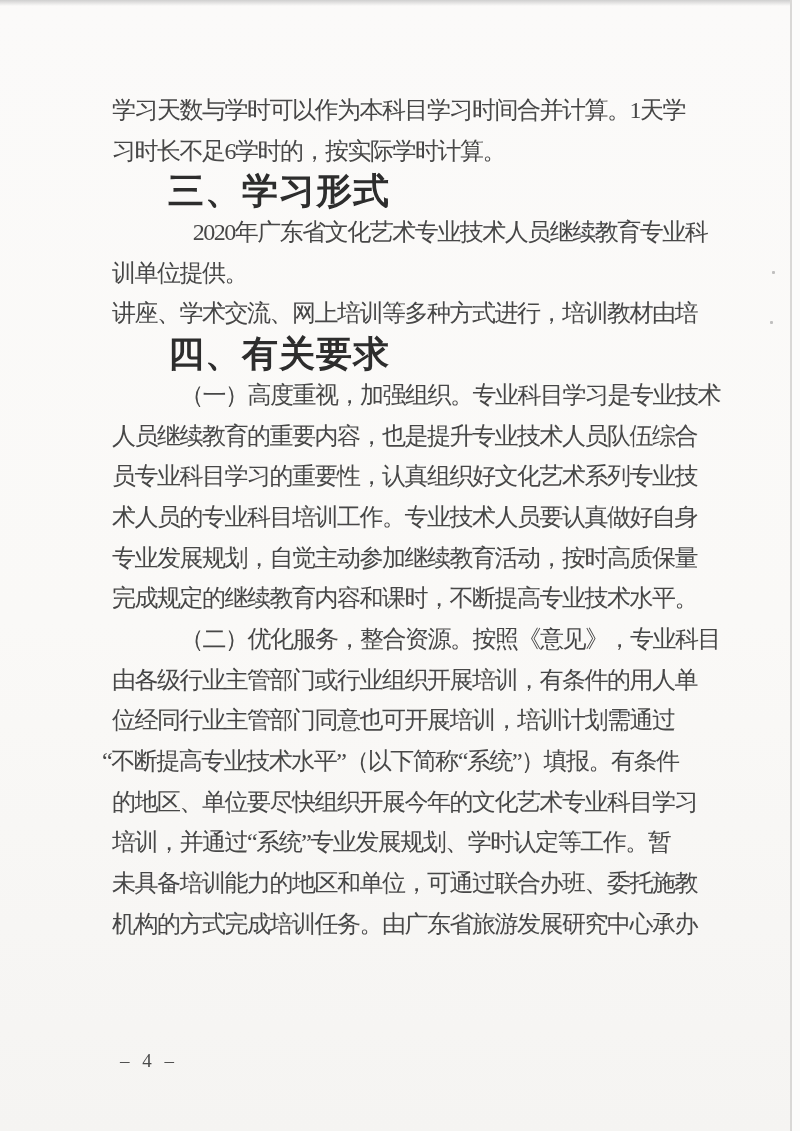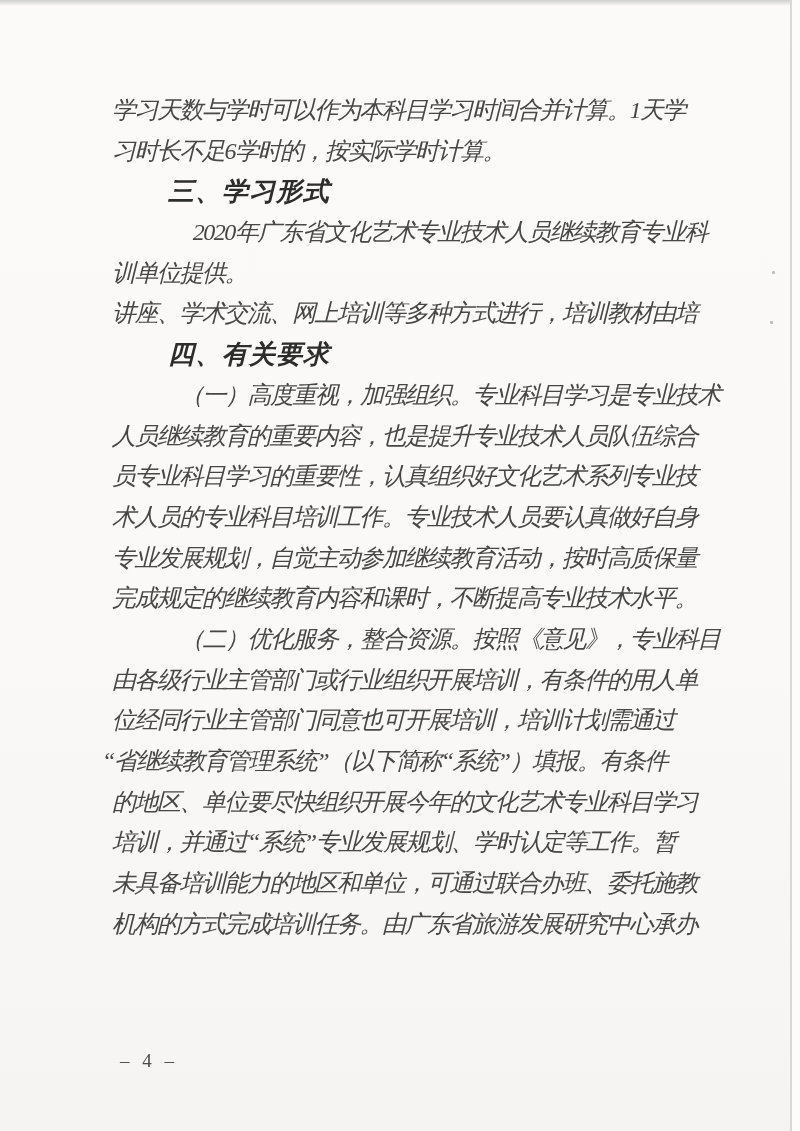--- a/index.html
+++ b/index.html
@@ -49,40 +49,39 @@
   }
   .speck.s1 { left: 772px; top: 271px; }
   .speck.s2 { left: 770px; top: 321px; }
 
   
   .text-block {
     position: absolute;
     left: 112px;
     top: 90px;
     width: 620px;
-    font-style: italic;
   }
   .line {
     height: 40.7px;
     line-height: 40.7px;
     font-size: 24px;
     letter-spacing: -1.5px;
     color: #474747;
     white-space: nowrap;
     text-rendering: optimizeLegibility;
   }
   .line.indent {
     padding-left: 56px;
     text-align: center;
   }
   .line.heading {
     padding-left: 56px;
     font-family: "Liberation Sans", sans-serif;
     font-weight: bold;
-    font-size: 26px;
+    font-size: 36px;
     letter-spacing: 1px;
     color: #2d2d2d;
   }
   .line.hang {
     margin-left: -10px;
   }
   .page-number {
     position: absolute;
     left: 120px;
     top: 1046px;
@@ -113,21 +112,21 @@
       <div class="line heading">四、有关要求</div>
       <div class="line indent">（一）高度重视，加强组织。专业科目学习是专业技术</div>
       <div class="line body">人员继续教育的重要内容，也是提升专业技术人员队伍综合</div>
       <div class="line body">员专业科目学习的重要性，认真组织好文化艺术系列专业技</div>
       <div class="line body">术人员的专业科目培训工作。专业技术人员要认真做好自身</div>
       <div class="line body">专业发展规划，自觉主动参加继续教育活动，按时高质保量</div>
       <div class="line body">完成规定的继续教育内容和课时，不断提高专业技术水平。</div>
       <div class="line indent">（二）优化服务，整合资源。按照《意见》，专业科目</div>
       <div class="line body">由各级行业主管部门或行业组织开展培训，有条件的用人单</div>
       <div class="line body">位经同行业主管部门同意也可开展培训，培训计划需通过</div>
-      <div class="line body hang">“省继续教育管理系统”（以下简称“系统”）填报。有条件</div>
+      <div class="line body hang">“不断提高专业技术水平”（以下简称“系统”）填报。有条件</div>
       <div class="line body">的地区、单位要尽快组织开展今年的文化艺术专业科目学习</div>
       <div class="line body">培训，并通过“系统”专业发展规划、学时认定等工作。暂</div>
       <div class="line body">未具备培训能力的地区和单位，可通过联合办班、委托施教</div>
       <div class="line body">机构的方式完成培训任务。由广东省旅游发展研究中心承办</div>
     </div>
 
   <div class="page-number">– 4 –</div>
 </div>
 
 </body></html>

